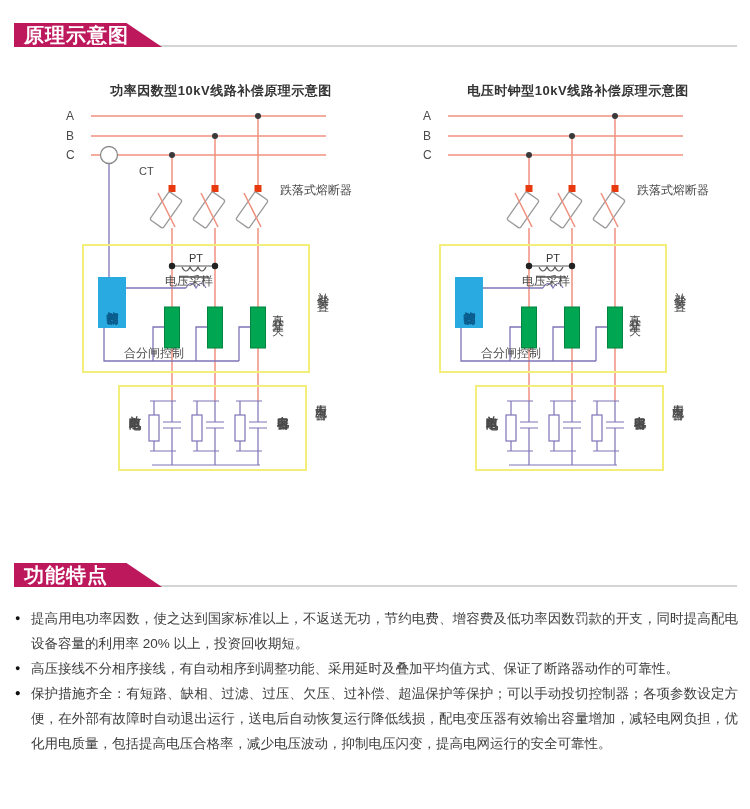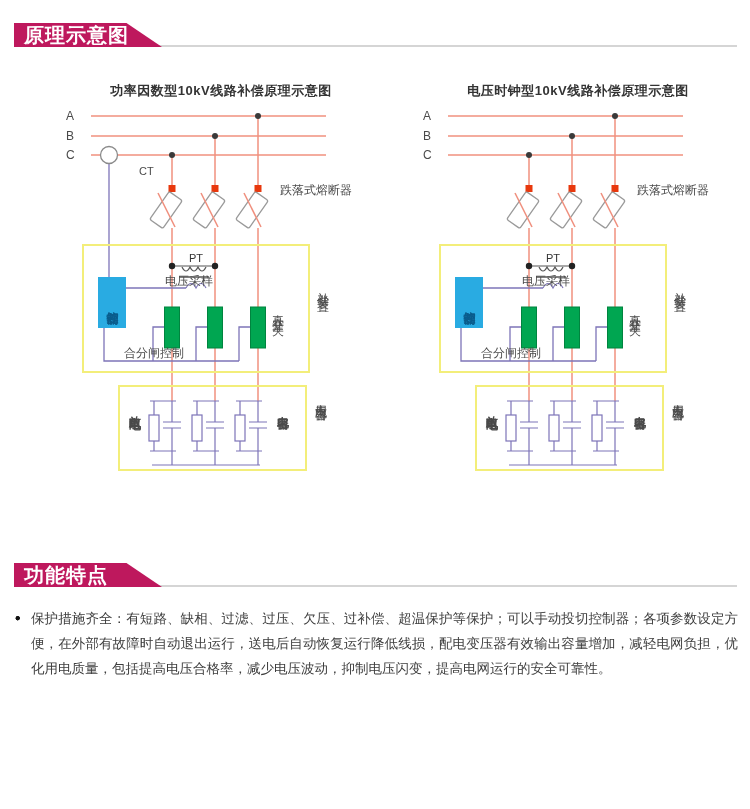--- a/index.html
+++ b/index.html
@@ -232,23 +232,25 @@
 </div>
 
 <div class="banner-row" style="top:563px;">
   <div class="banner-line"></div>
   <div class="banner-shape">功能特点</div>
 </div>
 
 <div class="features">
   <div class="feat-item">
     <span class="bullet">●</span>
-  </div>
-  <div class="feat-item">
-    <span class="bullet">●</span>
+    <span>提高用电功率因数，使之达到国家标准以上，不返送无功，节约电费、增容费及低功率因数罚款的开支，同时提高配电设备容量的利用率 20% 以上，投资回收期短。</span>
+  </div>
+  <div class="feat-item">
+    <span class="bullet">●</span>
+    <span>高压接线不分相序接线，有自动相序到调整功能、采用延时及叠加平均值方式、保证了断路器动作的可靠性。</span>
   </div>
   <div class="feat-item">
     <span class="bullet">●</span>
   </div>
   <div class="feat-item">
     <span class="bullet">●</span>
     <span>保护措施齐全：有短路、缺相、过滤、过压、欠压、过补偿、超温保护等保护；可以手动投切控制器；各项参数设定方便，在外部有故障时自动退出运行，送电后自动恢复运行降低线损，配电变压器有效输出容量增加，减轻电网负担，优化用电质量，包括提高电压合格率，减少电压波动，抑制电压闪变，提高电网运行的安全可靠性。</span>
   </div>
 </div>
 

